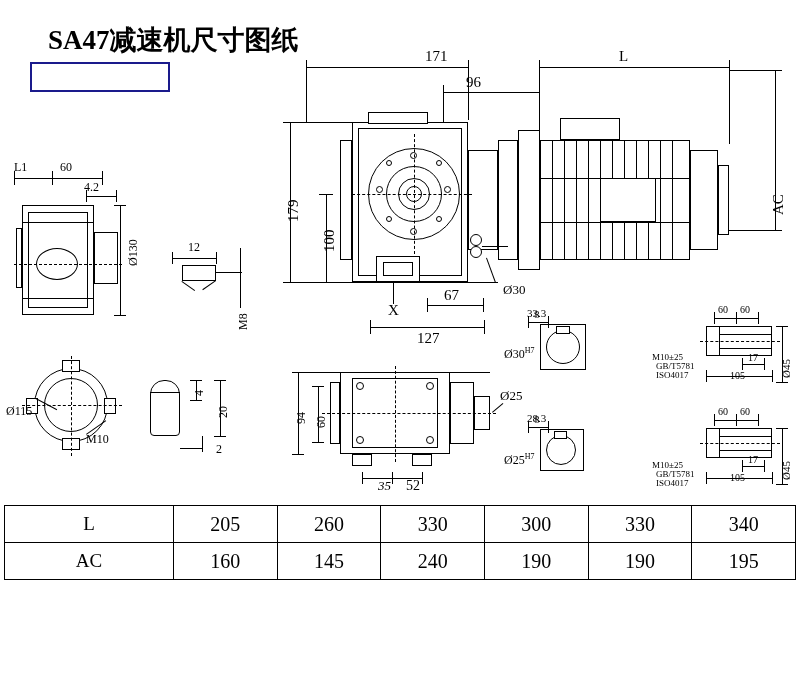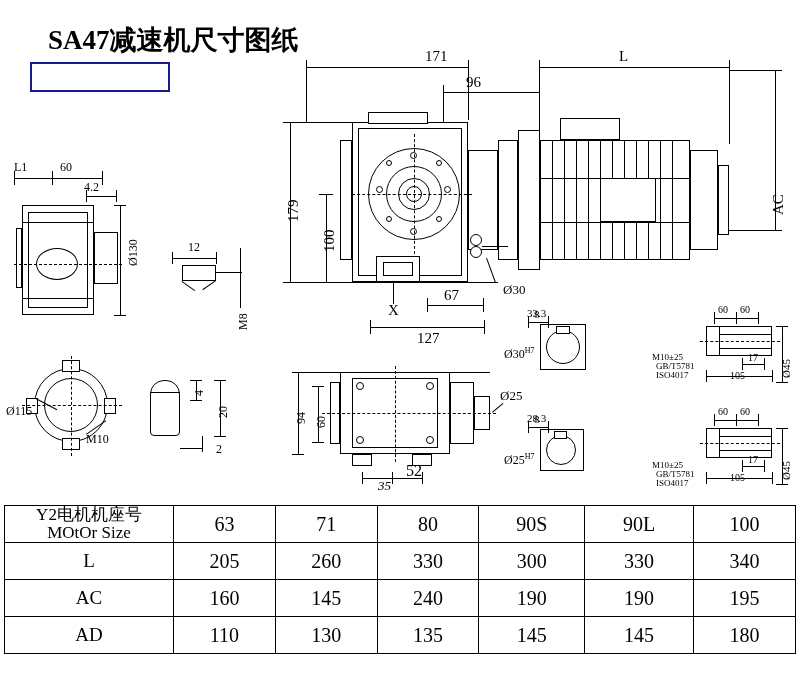--- a/index.html
+++ b/index.html
@@ -278,21 +278,21 @@
   <div class="ln hl abs" style="left:312px;top:386px;width:12px;"></div>
   <div class="ln hl abs" style="left:312px;top:442px;width:12px;"></div>
   <div class="lbl rot abs" style="left:314px;top:428px;font-size:12px;transform:rotate(-90deg);">60</div>
 
   <div class="ln hl abs" style="left:362px;top:478px;width:30px;"></div>
   <div class="ln vl abs" style="left:362px;top:472px;height:12px;"></div>
   <div class="ln vl abs" style="left:392px;top:472px;height:12px;"></div>
   <div class="lbl abs" style="left:378px;top:478px;font-size:13px;font-style:italic;">35</div>
   <div class="ln hl abs" style="left:392px;top:478px;width:30px;"></div>
   <div class="ln vl abs" style="left:422px;top:472px;height:12px;"></div>
-  <div class="lbl abs" style="left:406px;top:462px;font-size:16px;">52</div>
+  <div class="lbl abs" style="left:406px;top:478px;font-size:14px;">52</div>
 
   <div class="lbl abs" style="left:500px;top:388px;font-size:13px;">Ø25</div>
   <div class="ln abs" style="left:492px;top:412px;width:14px;height:1px;transform:rotate(-40deg);transform-origin:left top;"></div>
 
   <div class="ln hl abs" style="left:528px;top:322px;width:20px;"></div>
   <div class="ln vl abs" style="left:528px;top:316px;height:12px;"></div>
   <div class="ln vl abs" style="left:548px;top:316px;height:12px;"></div>
   <div class="lbl abs" style="left:534px;top:308px;font-size:11px;">8</div>
 
   <div class="lbl abs" style="left:527px;top:307px;font-size:11px;">33.3</div>
@@ -376,55 +376,34 @@
   <div class="ln vl abs" style="left:772px;top:472px;height:12px;"></div>
   <div class="lbl abs" style="left:730px;top:472px;font-size:10px;">105</div>
 
   <div class="ln vl abs" style="left:782px;top:428px;height:56px;"></div>
   <div class="ln hl abs" style="left:776px;top:428px;width:12px;"></div>
   <div class="ln hl abs" style="left:776px;top:484px;width:12px;"></div>
   <div class="lbl rot abs" style="left:780px;top:480px;font-size:11px;transform:rotate(-90deg);">Ø45</div>
 
   <table id="spec-table">
     <tbody>
-      <tr>
-        <td class="head two">
-          <span class="hdr-cn">Y2电机机座号</span>
-          <span class="hdr-en">MOtOr Size</span>
-        </td>
-        <td>63</td>
-        <td>71</td>
-        <td>80</td>
-        <td>90S</td>
-        <td>90L</td>
-        <td>100</td>
-      </tr>
       <tr>
         <td class="head">L</td>
         <td>205</td>
         <td>260</td>
         <td>330</td>
         <td>300</td>
         <td>330</td>
         <td>340</td>
       </tr>
       <tr>
         <td class="head">AC</td>
         <td>160</td>
         <td>145</td>
         <td>240</td>
         <td>190</td>
         <td>190</td>
         <td>195</td>
       </tr>
-      <tr>
-        <td class="head">AD</td>
-        <td>110</td>
-        <td>130</td>
-        <td>135</td>
-        <td>145</td>
-        <td>145</td>
-        <td>180</td>
-      </tr>
     </tbody>
   </table>
 
 </div>
 
 </body></html>

